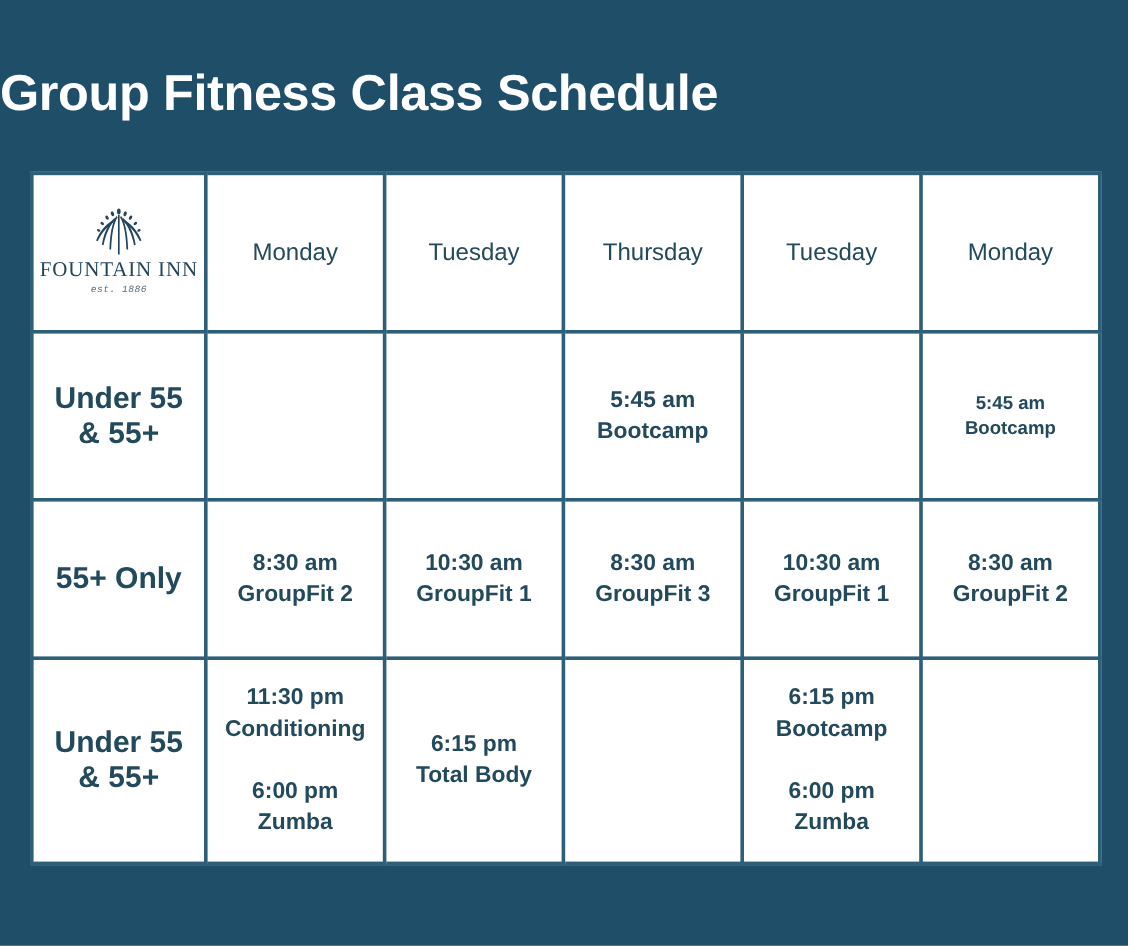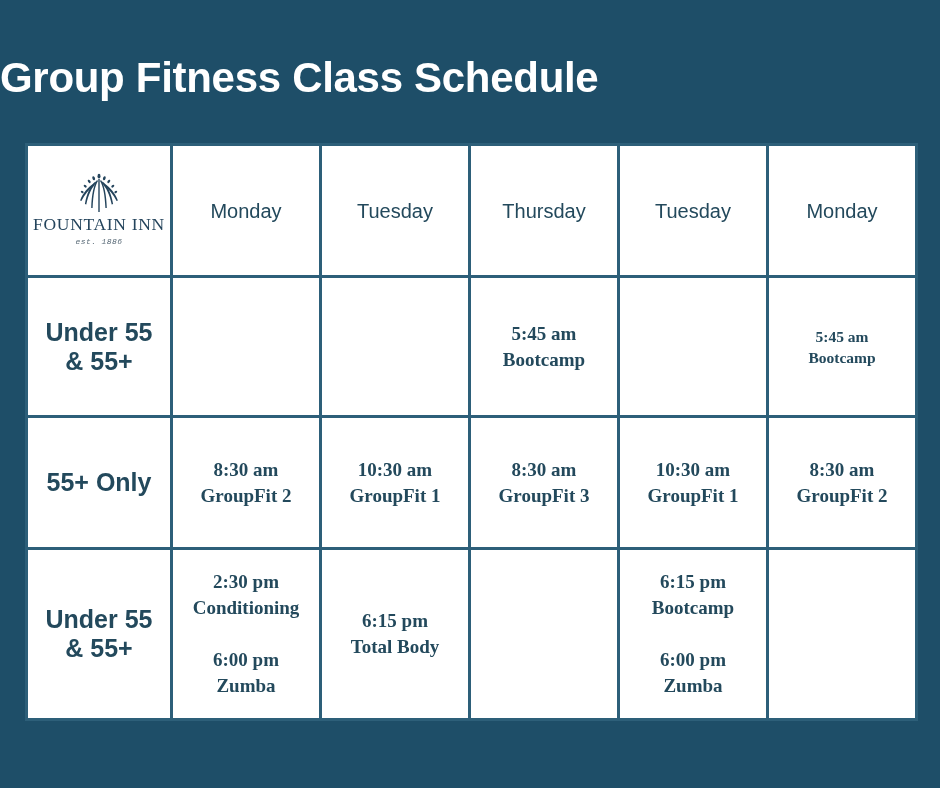--- a/index.html
+++ b/index.html
@@ -118,21 +118,20 @@
   .row-2 td { height: 132px; }
   .row-3 td { height: 171px; }
 
   
   .entries {
     display: flex;
     flex-direction: column;
     align-items: center;
     justify-content: flex-start;
     gap: 26px;
-    font-family: Liberation Serif, serif;
   }
   .entry {
     line-height: 26px;
   }
   .entry .t,
   .entry .n {
     display: block;
     font-size: 19px;
     font-weight: bold;
     color: #23495c;
@@ -285,21 +284,21 @@
         <tr class="row-3">
           <td>
             <div class="group-label">
               <div>Under 55</div>
               <div>&amp; 55+</div>
             </div>
           </td>
           <td>
             <div class="entries">
               <div class="entry">
-                <span class="t">2:30 pm</span>
+                <span class="t">11:30 pm</span>
                 <span class="n">Conditioning</span>
               </div>
               <div class="entry">
                 <span class="t">6:00 pm</span>
                 <span class="n">Zumba</span>
               </div>
             </div>
           </td>
           <td>
             <div class="entries">

